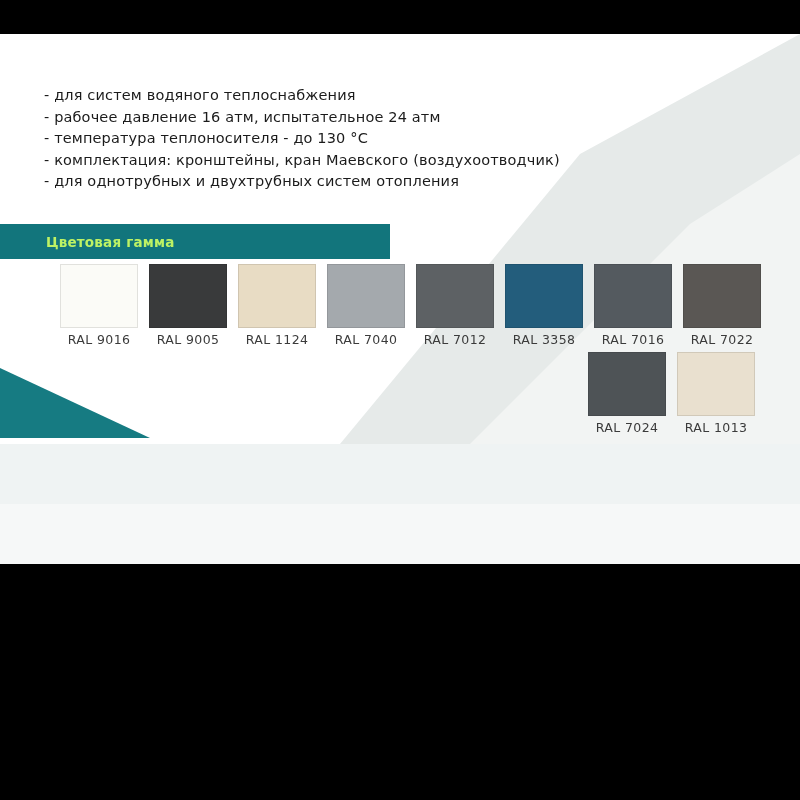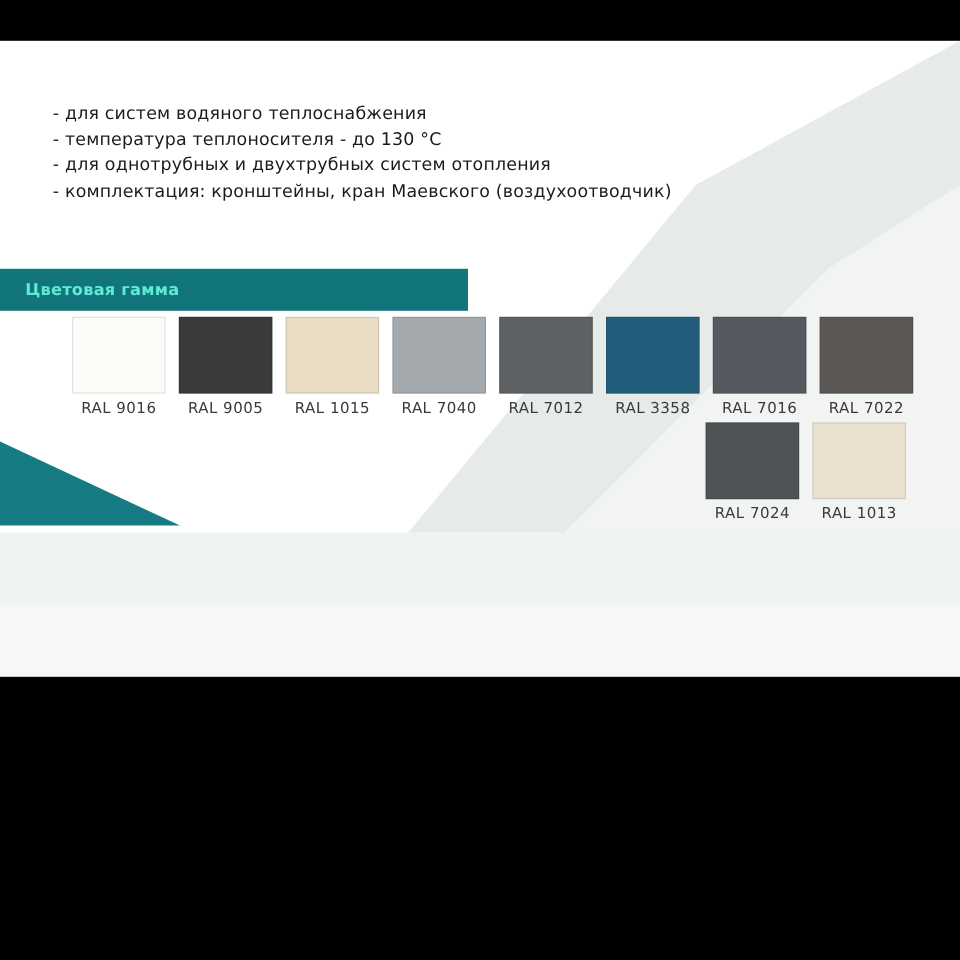--- a/index.html
+++ b/index.html
@@ -34,22 +34,22 @@
   }
 
   
   .section-head{
     position:absolute;left:0;top:224px;
     width:390px;height:35px;
     background:#12757c;
     display:flex;align-items:center;
   }
   .section-head-text{
-    margin-left:21px;
-    color:#5eead4;
+    margin-left:46px;
+    color:#bef264;
     font-size:13.5px;
     font-weight:bold;
     letter-spacing:.2px;
   }
 
   
   .swatch-row{position:absolute;display:flex;align-items:center;}
   .swatch-row-1{left:60px;top:264px;}
   .swatch-row-2{left:588px;top:352px;}
 
@@ -102,41 +102,42 @@
       <polygon points="0,590 800,590 800,640 0,640" fill="#dfeceb" opacity="0.75"></polygon>
 
       <polygon points="8,662 800,662 690,700 100,700" fill="#ffffff"></polygon>
       <polygon points="5,663 800,663 700,700 95,700" fill="#0e7278"></polygon>
       <polygon points="150,690 700,690 700,700 150,700" fill="#9b9b9b"></polygon>
     </svg>
   </div>
 
   <div class="spec-list">
     <div class="spec-line">- для систем водяного теплоснабжения</div>
+    <div class="spec-line">- рабочее давление 16 атм, испытательное 24 атм</div>
     <div class="spec-line">- температура теплоносителя - до 130 °С</div>
+    <div class="spec-line">- комплектация: кронштейны, кран Маевского (воздухоотводчик)</div>
     <div class="spec-line">- для однотрубных и двухтрубных систем отопления</div>
-    <div class="spec-line">- комплектация: кронштейны, кран Маевского (воздухоотводчик)</div>
   </div>
 
   <div class="section-head">
     <span class="section-head-text">Цветовая гамма</span>
   </div>
 
   <div class="swatch-row swatch-row-1">
     <div class="swatch">
       <div class="chip" style="background: rgb(251, 251, 247);"></div>
       <div class="code">RAL 9016</div>
     </div>
     <div class="swatch">
       <div class="chip" style="background: rgb(57, 58, 59);"></div>
       <div class="code">RAL 9005</div>
     </div>
     <div class="swatch">
       <div class="chip" style="background: rgb(232, 220, 196);"></div>
-      <div class="code">RAL 1015</div>
+      <div class="code">RAL 1124</div>
     </div>
     <div class="swatch">
       <div class="chip" style="background: rgb(164, 169, 173);"></div>
       <div class="code">RAL 7040</div>
     </div>
     <div class="swatch">
       <div class="chip" style="background: rgb(93, 97, 100);"></div>
       <div class="code">RAL 7012</div>
     </div>
     <div class="swatch">

